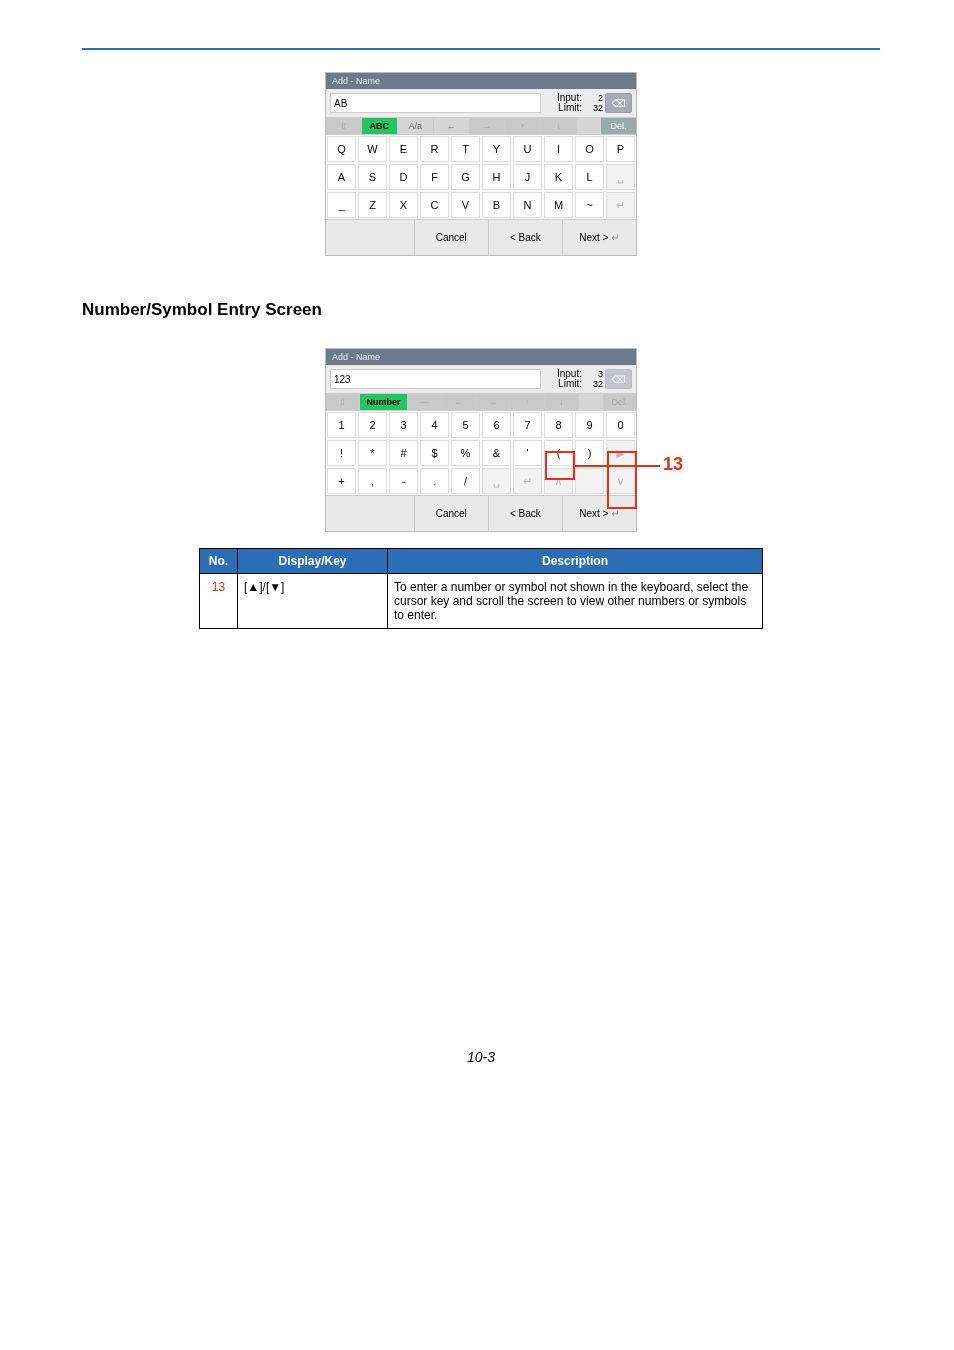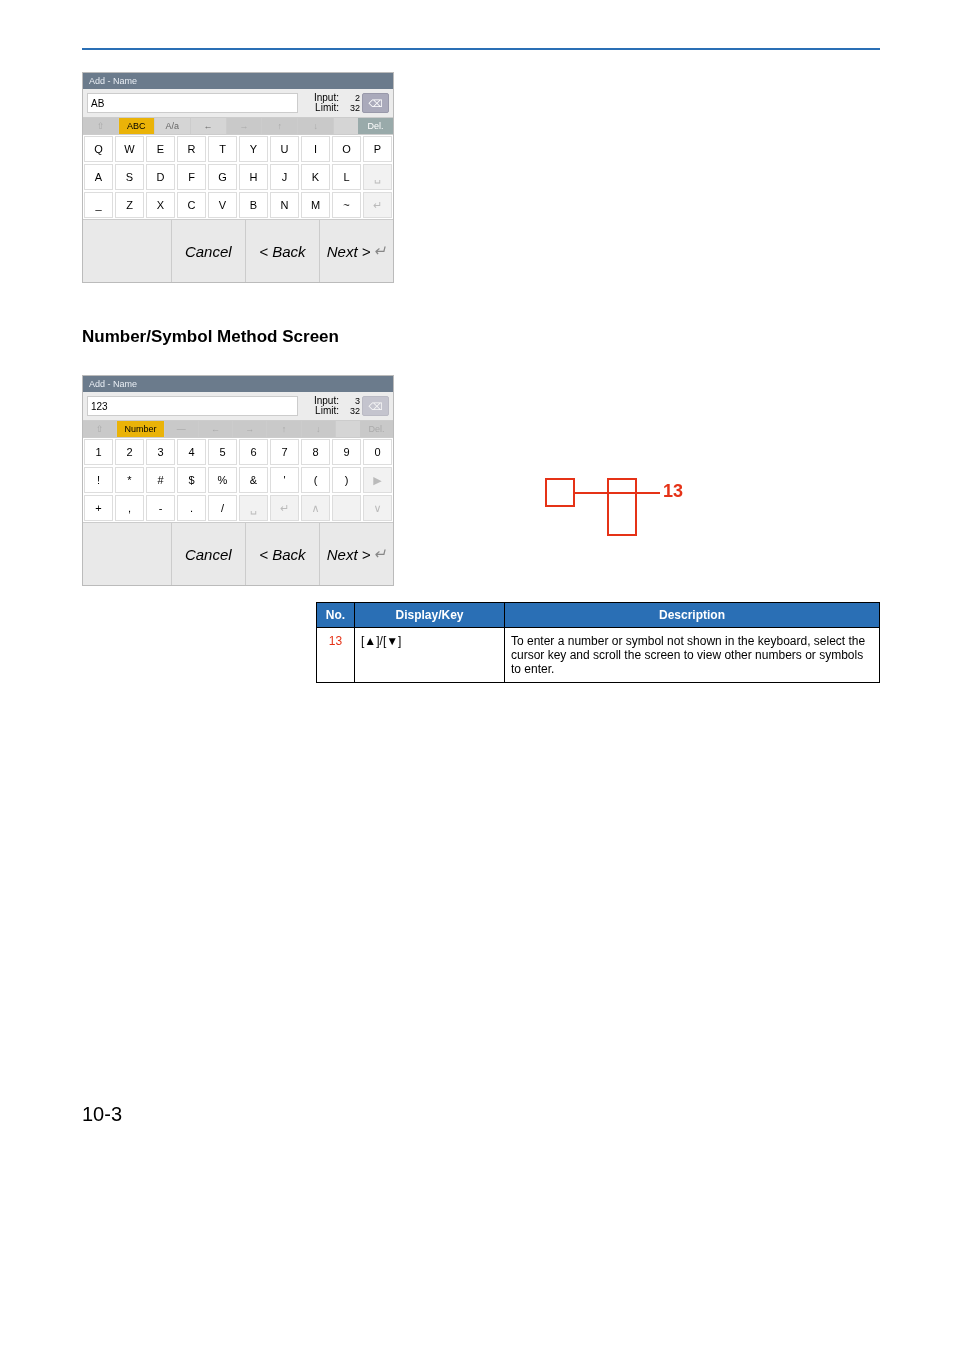--- a/index.html
+++ b/index.html
@@ -23,20 +23,21 @@
     border-top: 2px solid #2a6fb5;
     margin: 0 0 22px 0;
   }
   h2.section {
     font-size: 17px;
     font-weight: bold;
     margin: 0 0 28px 0;
   }
   .kbd-wrap {
     display: flex;
+    justify-content: center;
     margin-bottom: 44px;
     position: relative;
   }
   .kbd {
     width: 312px;
     border: 1px solid #bbb;
     background: #f5f5f5;
     font-size: 10px;
   }
   .kbd-title {
@@ -101,22 +102,23 @@
     padding: 3px 0;
     border-right: 1px solid #ccc;
     color: #666;
     display: flex;
     align-items: center;
     justify-content: center;
     gap: 2px;
   }
   .kbd-tab:last-child { border-right: none; margin-left: 24px; }
   .kbd-tab.active {
-    background: #eab308;
+    background: #22c55e;
     color: #000;
+    font-weight: bold;
   }
   .kbd-tab.muted { color: #aaa; background:#c9c9c9;}
   .kbd-tab.del { color:#fff; background:#9aa;}
   .kbd-keys {
     background: #fff;
   }
   .kbd-row {
     display: flex;
   }
   .kbd-key {
@@ -132,47 +134,46 @@
   }
   .kbd-key.muted { color:#bbb; background:#f2f2f2;}
   .kbd-bottom {
     display: flex;
     background: #e9e9e9;
     border-top: 1px solid #ccc;
   }
   .kbd-bbtn {
     flex: 1;
     text-align: center;
-    font-size: 15px;
-    padding: 22px 0;
+    font-size: 10px;
+    padding: 12px 0;
     border-right: 1px solid #ccc;
     display:flex;
     align-items:center;
     justify-content:center;
     gap:3px;
-    font-style:italic;
   }
   .kbd-bbtn:last-child { border-right: none; }
 
   .callout-line {
     position: absolute;
     height: 2px;
     background: #e53217;
   }
   .callout-num {
     position: absolute;
     color: #e53217;
     font-weight: bold;
     font-size: 18px;
   }
 
   
   .desc-table-wrap {
     display: flex;
-    justify-content: flex-end;
+    justify-content: center;
     margin-top: 12px;
   }
   table.desc {
     border-collapse: collapse;
     width: 564px;
   }
   table.desc th {
     background: #2a6fb5;
     color: #fff;
     font-size: 12px;
@@ -188,24 +189,25 @@
     vertical-align: top;
   }
   table.desc td.num {
     color: #e53217;
     text-align: center;
     width: 38px;
   }
   table.desc td.key { width: 150px; }
 
   .page-num {
-    text-align: left;
-    font-size: 20px;
+    text-align: center;
+    font-size: 14px;
     margin-top: 420px;
     padding-bottom: 40px;
+    font-style: italic;
   }
 
   .red-box {
     position:absolute;
     border:2px solid #e53217;
     pointer-events:none;
   }
 </style>
 </head>
 <body>
@@ -283,21 +285,21 @@
         <div class="kbd-bbtn">Cancel</div>
         <div class="kbd-bbtn">&lt; Back</div>
         <div class="kbd-bbtn">
           <span>Next &gt;</span>
             <span style="color:#888">↵</span>
         </div>
       </div>
     </div>
   </div>
 
-  <h2 class="section">Number/Symbol Method Screen</h2>
+  <h2 class="section">Number/Symbol Entry Screen</h2>
 
   <div class="kbd-wrap" style="margin-bottom:16px;">
     <div class="kbd">
       <div class="kbd-title">Add - Name</div>
       <div class="kbd-input-row">
         <div class="kbd-input-field">123</div>
         <div class="kbd-input-info">
           <div>Input:</div>
             <div>Limit:</div>
         </div>

